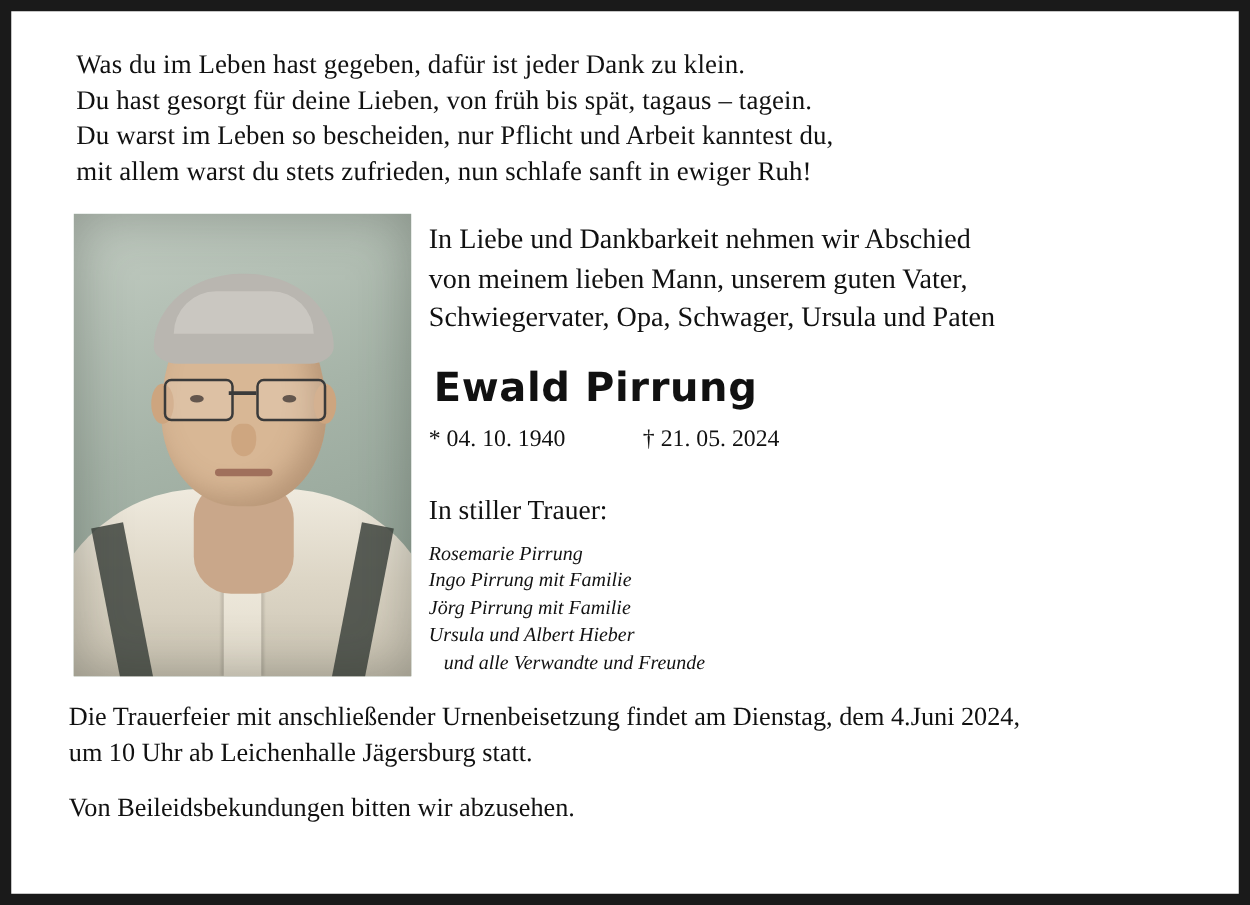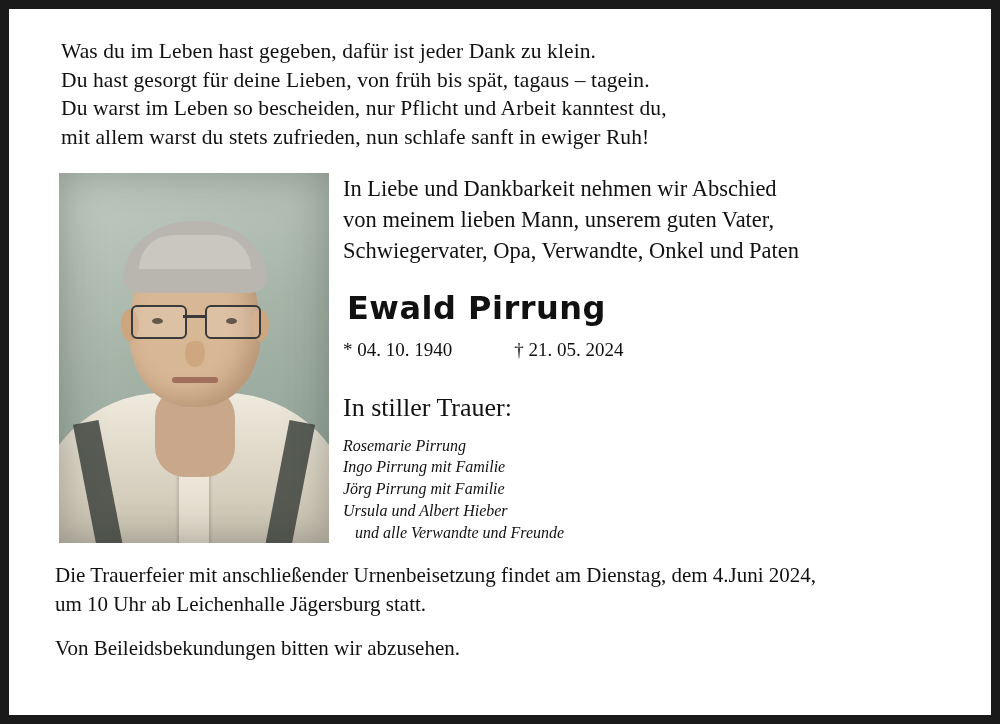--- a/index.html
+++ b/index.html
@@ -224,21 +224,21 @@
   }
   .dates {
     font-size: 19px;
     margin: 12px 0 0 0;
   }
   .dates .sep {
     display: inline-block;
     width: 62px;
   }
   .mourn-head {
-    font-size: 26px;
+    font-size: 22px;
     margin: 32px 0 0 0;
   }
   .mourners {
     font-style: italic;
     font-size: 16px;
     line-height: 1.36;
     margin-top: 12px;
   }
   .mourners div { white-space: nowrap; }
   .mourners .indent { padding-left: 12px; }
@@ -290,21 +290,21 @@
         <div class="ph-mouth"></div>
         <div class="ph-vign"></div>
       </div>
     </div>
 
     <div class="right-col">
 
       <div class="lead">
         <div>In Liebe und Dankbarkeit nehmen wir Abschied</div>
         <div>von meinem lieben Mann, unserem guten Vater,</div>
-        <div>Schwiegervater, Opa, Verwandte, Onkel und Paten</div>
+        <div>Schwiegervater, Opa, Schwager, Ursula und Paten</div>
       </div>
 
       <div class="name">Ewald Pirrung</div>
 
       <div class="dates">
         <span>* 04. 10. 1940</span><span class="sep"></span><span>† 21. 05. 2024</span>
       </div>
 
       <div class="mourn-head">In stiller Trauer:</div>
 

